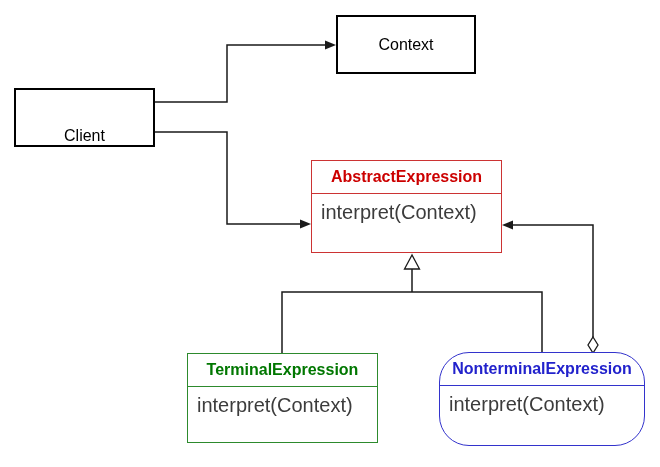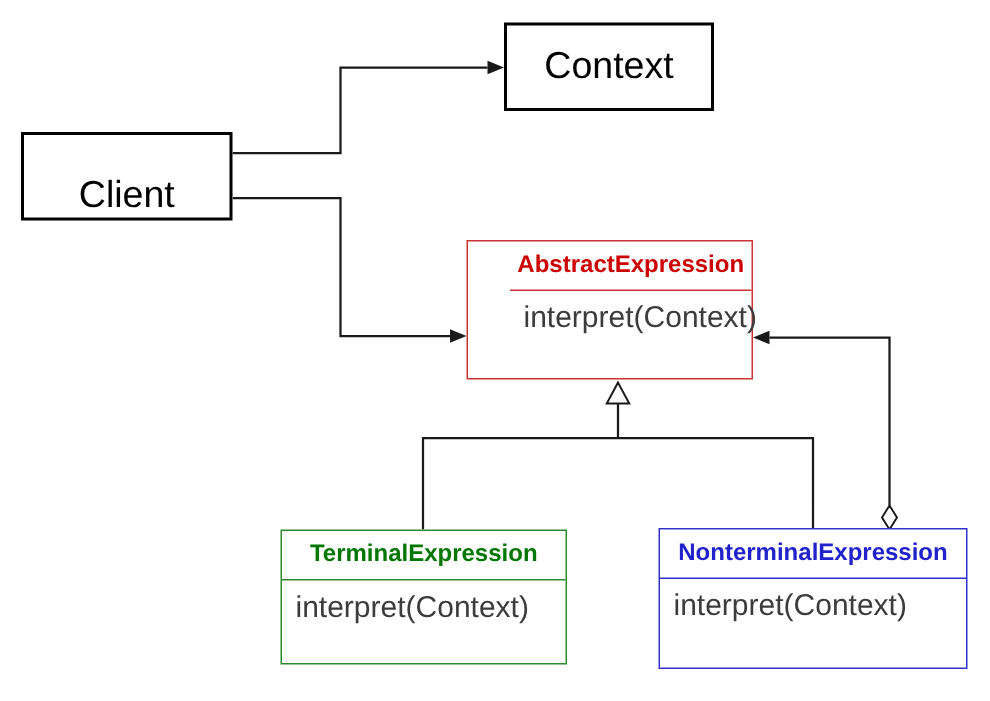--- a/index.html
+++ b/index.html
@@ -19,44 +19,44 @@
   .node {
     position: absolute;
     background: #ffffff;
     box-sizing: border-box;
   }
   .plainbox {
     border: 2px solid #000000;
     display: flex;
     align-items: center;
     justify-content: center;
-    font-size: 25px;
+    font-size: 16px;
     color: #000000;
   }
   #node-client      { left: 14px;  top: 88px;  width: 141px; height: 59px; align-items: flex-end; }
   #node-context     { left: 336px; top: 15px;  width: 140px; height: 59px; }
   #node-abstract    { left: 311px; top: 160px; width: 191px; height: 93px; }
   #node-terminal    { left: 187px; top: 353px; width: 191px; height: 90px; }
-  #node-nonterminal { left: 439px; top: 352px; width: 206px; height: 94px; }
+  #node-nonterminal { left: 439px; top: 352px; width: 206px; height: 94px; border-radius: 30px; }
   .classbox { border: 1.5px solid; }
   .classbox .cls-title {
     height: 32px;
     display: flex;
     align-items: center;
     justify-content: center;
     font-weight: bold;
     font-size: 16px;
     border-bottom: 1.5px solid;
   }
   .classbox .cls-body {
     padding: 7px 9px;
     font-size: 20px;
     color: #3c3c3c;
   }
-  .c-red   { border-color: #cc3333; padding-left: 28px; }
+  .c-red   { border-color: #cc3333; }
   .c-red .cls-title   { color: #cc0000; border-bottom-color: #cc3333; }
   .c-green { border-color: #2d8a2d; }
   .c-green .cls-title { color: #007700; border-bottom-color: #2d8a2d; }
   .c-blue  { border-color: #3333cc; }
   .c-blue .cls-title  { color: #2222cc; border-bottom-color: #3333cc; }
 </style>
 </head>
 <body>
 
 <div class="canvas">

